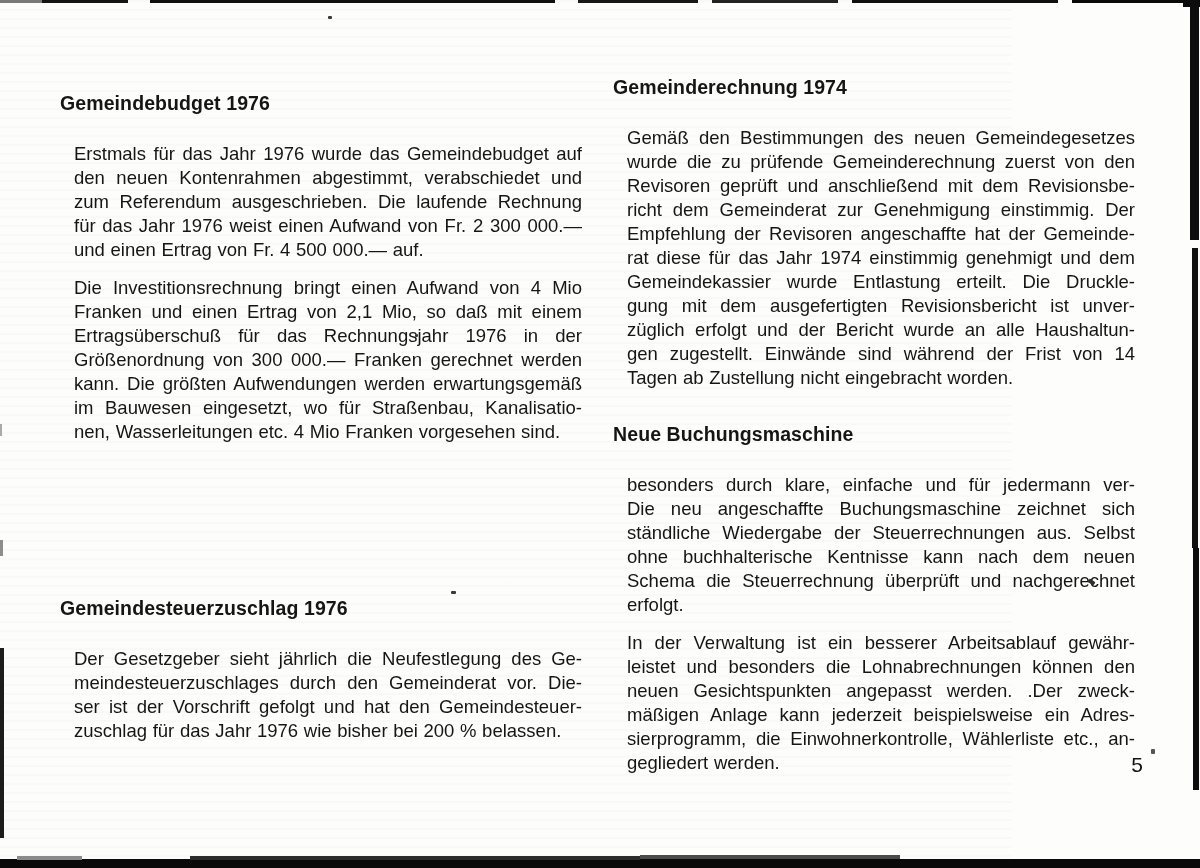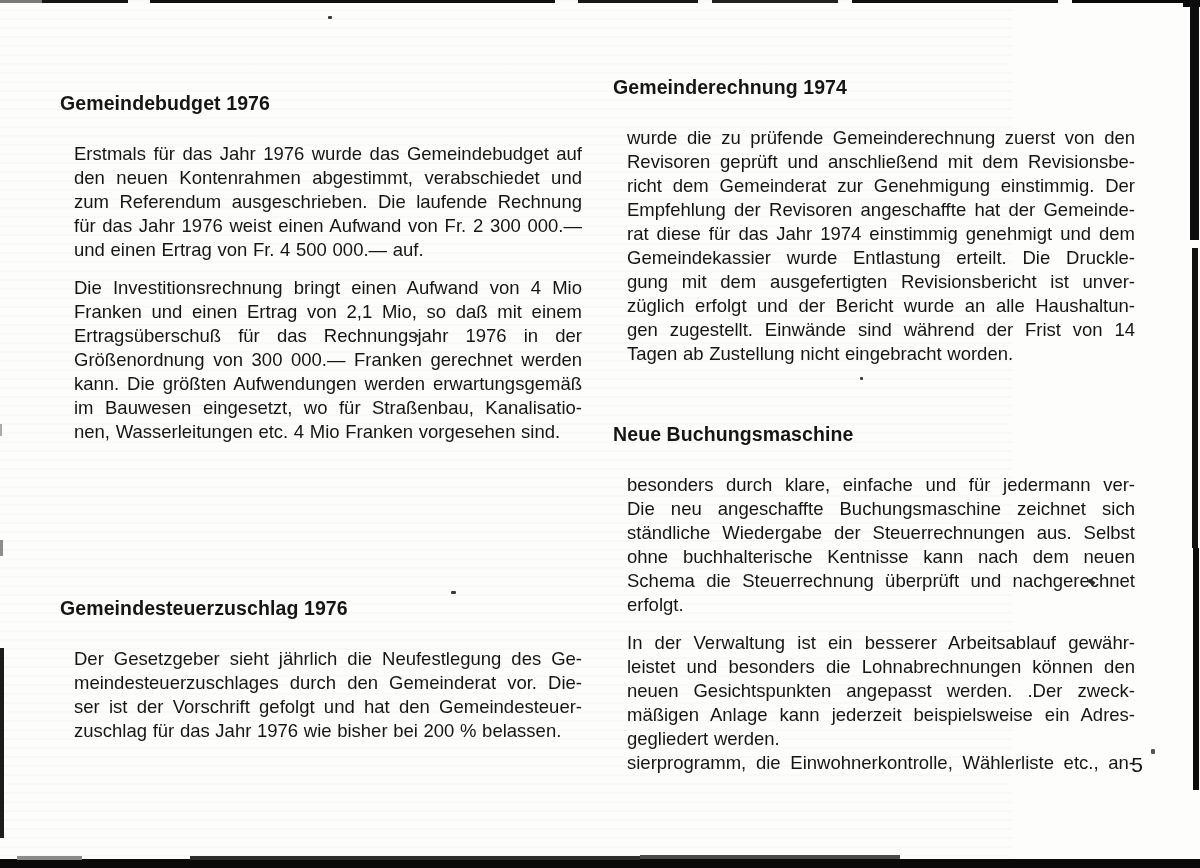--- a/index.html
+++ b/index.html
@@ -122,20 +122,21 @@
         <div class="tline">Der Gesetzgeber sieht jährlich die Neufestlegung des Ge-</div>
         <div class="tline">meindesteuerzuschlages durch den Gemeinderat vor. Die-</div>
         <div class="tline">ser ist der Vorschrift gefolgt und hat den Gemeindesteuer-</div>
         <div class="tline last">zuschlag für das Jahr 1976 wie bisher bei 200 % belassen.</div>
       </div>
   </div>
 
   <div class="section" id="sec-rechnung">
     <h2 class="section-heading">Gemeinderechnung 1974</h2>
     <div class="paragraph">
+        <div class="tline">Gemäß den Bestimmungen des neuen Gemeindegesetzes</div>
         <div class="tline">wurde die zu prüfende Gemeinderechnung zuerst von den</div>
         <div class="tline">Revisoren geprüft und anschließend mit dem Revisionsbe-</div>
         <div class="tline">richt dem Gemeinderat zur Genehmigung einstimmig. Der</div>
         <div class="tline">Empfehlung der Revisoren angeschaffte hat der Gemeinde-</div>
         <div class="tline">rat diese für das Jahr 1974 einstimmig genehmigt und dem</div>
         <div class="tline">Gemeindekassier wurde Entlastung erteilt. Die Druckle-</div>
         <div class="tline">gung mit dem ausgefertigten Revisionsbericht ist unver-</div>
         <div class="tline">züglich erfolgt und der Bericht wurde an alle Haushaltun-</div>
         <div class="tline">gen zugestellt. Einwände sind während der Frist von 14</div>
         <div class="tline last">Tagen ab Zustellung nicht eingebracht worden.</div>
@@ -150,22 +151,22 @@
         <div class="tline">ständliche Wiedergabe der Steuerrechnungen aus. Selbst</div>
         <div class="tline">ohne buchhalterische Kentnisse kann nach dem neuen</div>
         <div class="tline">Schema die Steuerrechnung überprüft und nachgerechnet</div>
         <div class="tline last">erfolgt.</div>
       </div>
     <div class="paragraph">
         <div class="tline">In der Verwaltung ist ein besserer Arbeitsablauf gewähr-</div>
         <div class="tline">leistet und besonders die Lohnabrechnungen können den</div>
         <div class="tline">neuen Gesichtspunkten angepasst werden. .Der zweck-</div>
         <div class="tline">mäßigen Anlage kann jederzeit beispielsweise ein Adres-</div>
+        <div class="tline">sierprogramm, die Einwohnerkontrolle, Wählerliste etc., an-</div>
         <div class="tline last">gegliedert werden.</div>
-        <div class="tline">sierprogramm, die Einwohnerkontrolle, Wählerliste etc., an-</div>
       </div>
   </div>
 
   <div id="page-number">5</div>
 
   <div class="artifact" id="edge-top"></div>
   <div class="artifact" id="edge-right-nub"></div>
   <div class="artifact" id="edge-right-a"></div>
   <div class="artifact" id="edge-right-b"></div>
   <div class="artifact" id="edge-right-c"></div>

